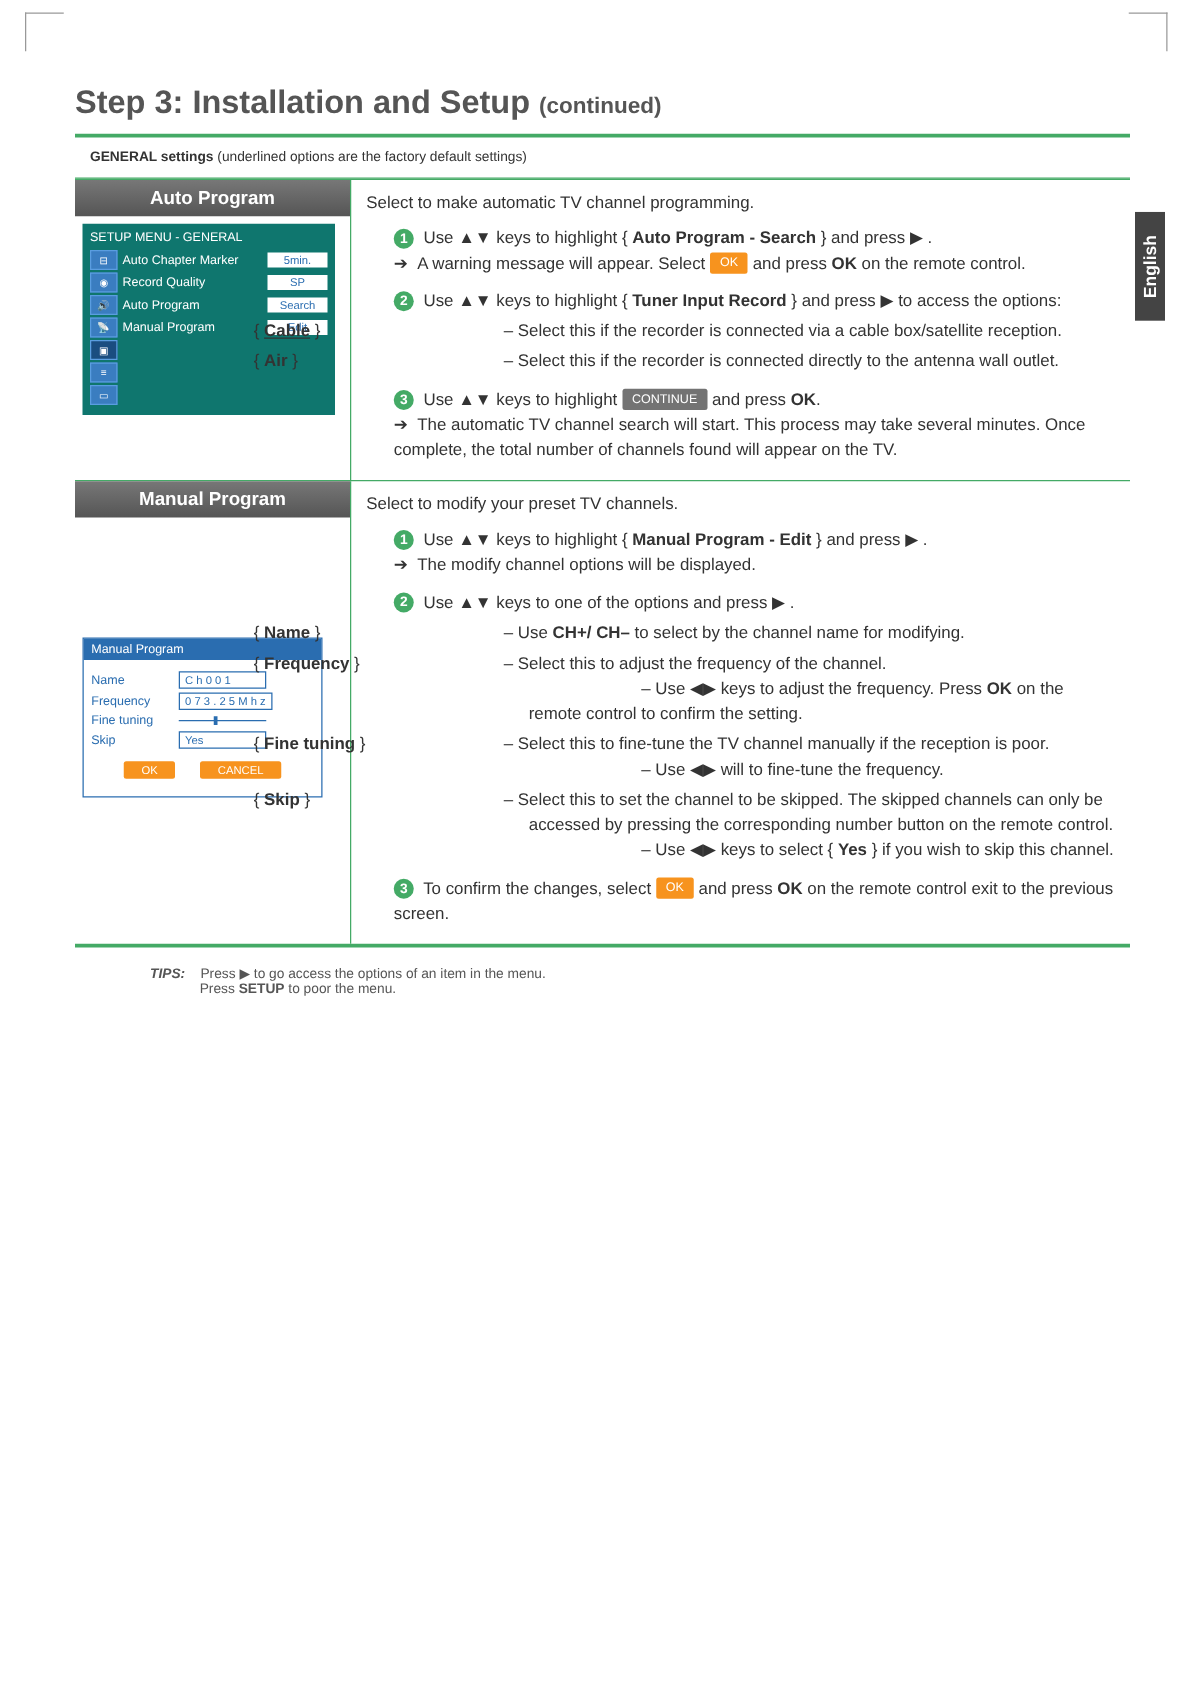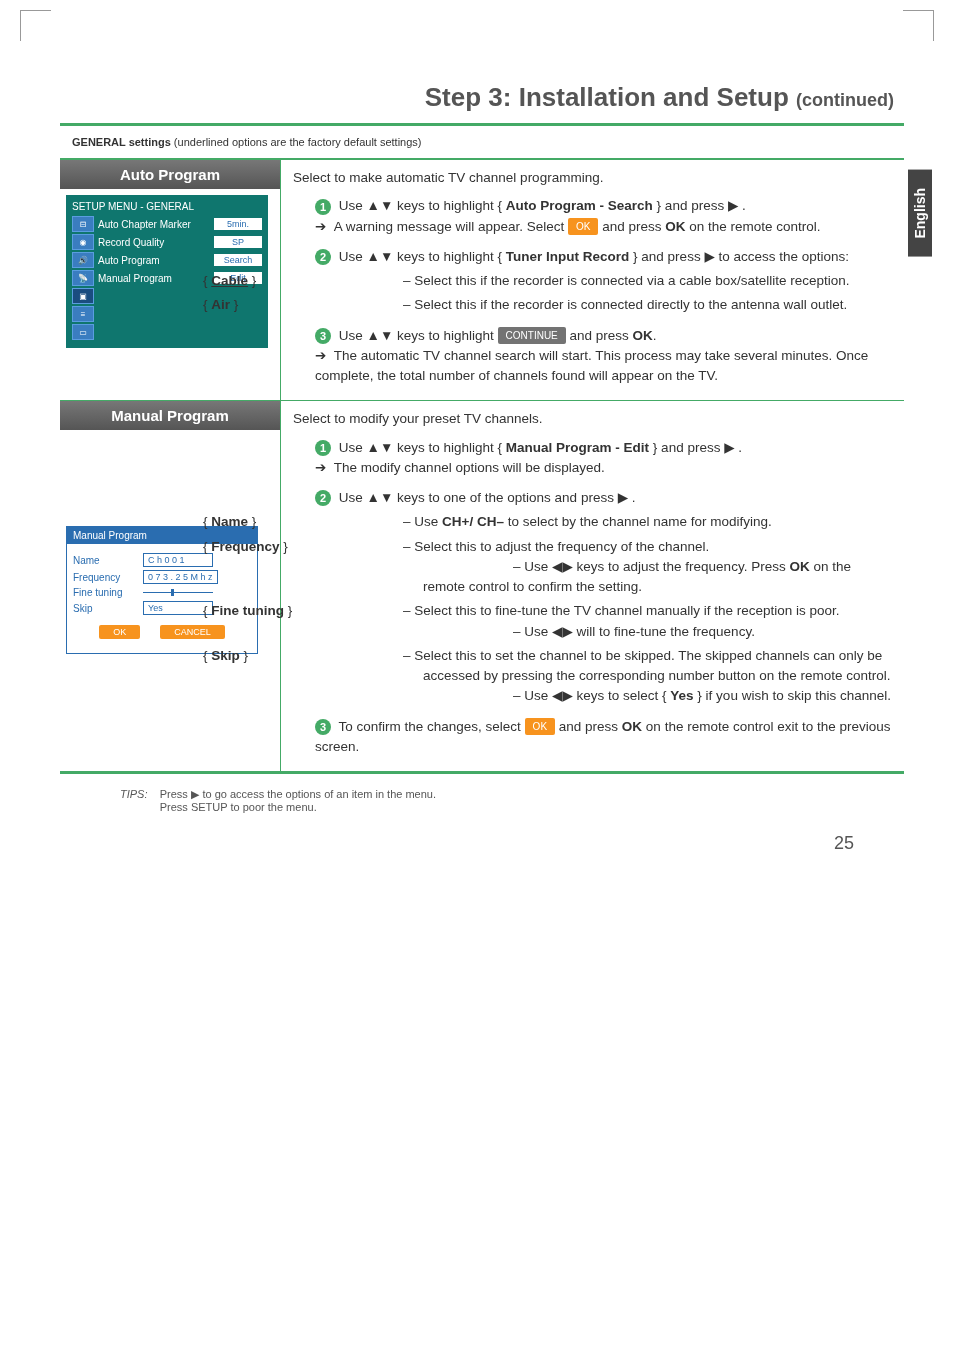--- a/index.html
+++ b/index.html
@@ -1,20 +1,20 @@
 <!DOCTYPE html>
 <html><head>
 <meta charset="utf-8">
 <style>
 body{margin:0;font-family:Arial,Helvetica,sans-serif;background:#fff;color:#333;width:954px}
 .page{padding:40px 50px 20px 60px;position:relative}
 .crop-tl,.crop-tr,.crop-bl,.crop-br{position:absolute;width:30px;height:30px;border-color:#999}
 .crop-tl{top:10px;left:20px;border-left:1px solid #999;border-top:1px solid #999}
 .crop-tr{top:10px;right:20px;border-right:1px solid #999;border-top:1px solid #999}
-.title{font-size:26px;font-weight:bold;color:#555;text-align:right;margin:42px 0 10px 0;padding-right:10px}
+.title{font-size:26px;font-weight:bold;color:#555;margin:26px 0 10px 0;padding-right:10px}
 .title .sub{font-size:18px;font-weight:bold}
 .tab{position:absolute;right:22px;top:170px;background:#444;color:#fff;padding:18px 4px;font-weight:bold;font-size:14px;writing-mode:vertical-rl;transform:rotate(180deg)}
 .outer{border-top:3px solid #4a6;border-bottom:3px solid #4a6;padding:0}
 .gen-head{font-size:11px;padding:10px 12px;border-bottom:1px solid #4a6}
 .gen-head b{font-weight:bold}
 .row{display:flex;border-top:1px solid #4a6}
 .row:first-child{border-top:none}
 .left{width:220px;padding:0;border-right:1px solid #4a6}
 .left-label{background:linear-gradient(#777,#555);color:#fff;font-weight:bold;text-align:center;padding:6px;font-size:15px}
 .right{flex:1;padding:8px 12px 14px 12px;font-size:13.5px;line-height:1.5}
@@ -36,21 +36,21 @@
 .manual-val{border:1px solid #2a6db0;padding:0 4px;font-size:9px;min-width:60px;height:12px;line-height:12px}
 .manual-btns{display:flex;gap:20px;justify-content:center;margin-top:10px}
 .manual-btn{background:#f7931e;color:#fff;font-size:9px;padding:2px 14px;border-radius:2px}
 .slider{display:flex;align-items:center;width:70px}
 .slider-line{flex:1;height:1px;background:#2a6db0;position:relative}
 .slider-thumb{position:absolute;left:40%;top:-3px;width:3px;height:7px;background:#2a6db0}
 .opt-label{display:inline-block;min-width:90px}
 .hang{padding-left:110px;text-indent:-110px;margin:4px 0}
 .hang2{padding-left:22px}
 .tips{font-size:11px;color:#555;margin:14px 0 0 60px}
-.tips b{font-weight:normal}
+.tips b{font-weight:bold}
 .pgnum{text-align:right;font-size:18px;color:#555;margin:20px 50px 0 0}
 .u{text-decoration:underline}
 </style>
 </head>
 <body>
 
 <div class="page">
 <div class="crop-tl"></div>
 <div class="crop-tr"></div>
 
@@ -202,14 +202,13 @@
   </div>
 </div>
 
 <div class="tips">
   <i><b>TIPS:</b></i>&nbsp;&nbsp;&nbsp;
   <span>Press ▶ to go access the options of an item in the menu.</span><br>
   &nbsp;&nbsp;&nbsp;&nbsp;&nbsp;&nbsp;&nbsp;&nbsp;&nbsp;&nbsp;&nbsp;&nbsp;
   <span>Press </span><b>SETUP</b><span> to poor the menu.</span>
 </div>
 
-<div class="pgnum">25</div>
 </div>
 
 </body></html>

